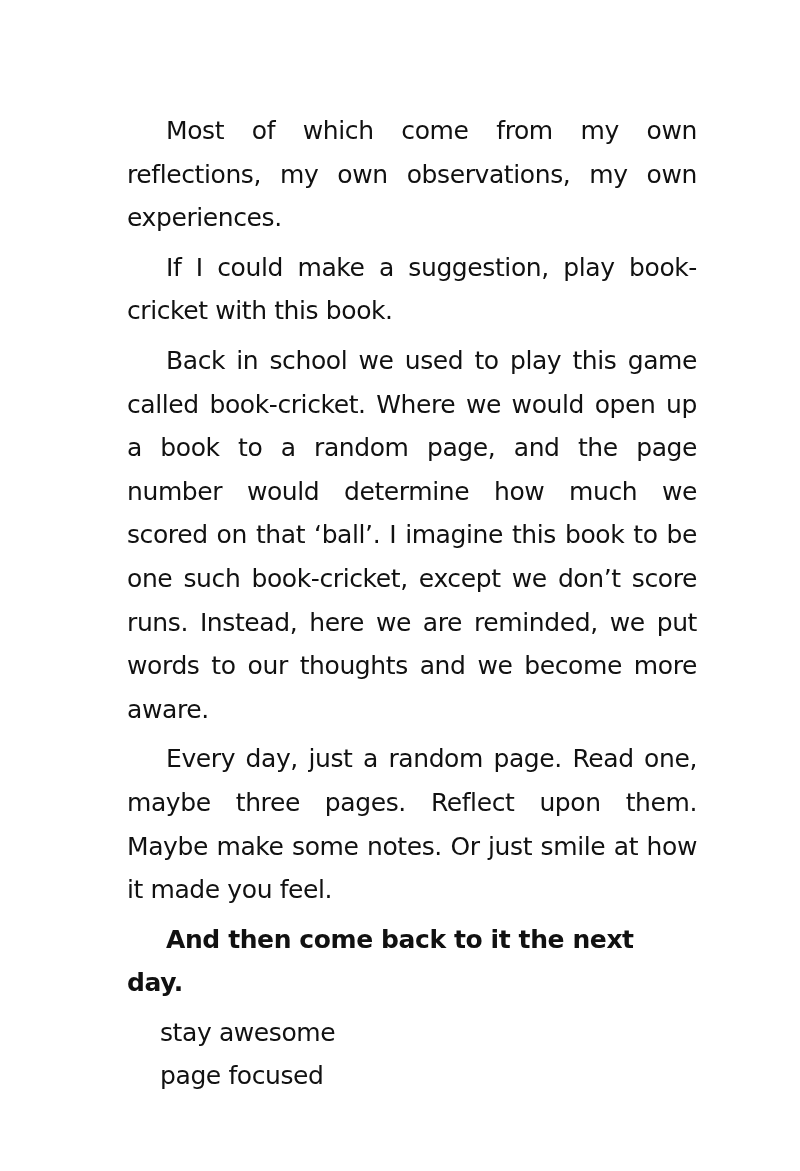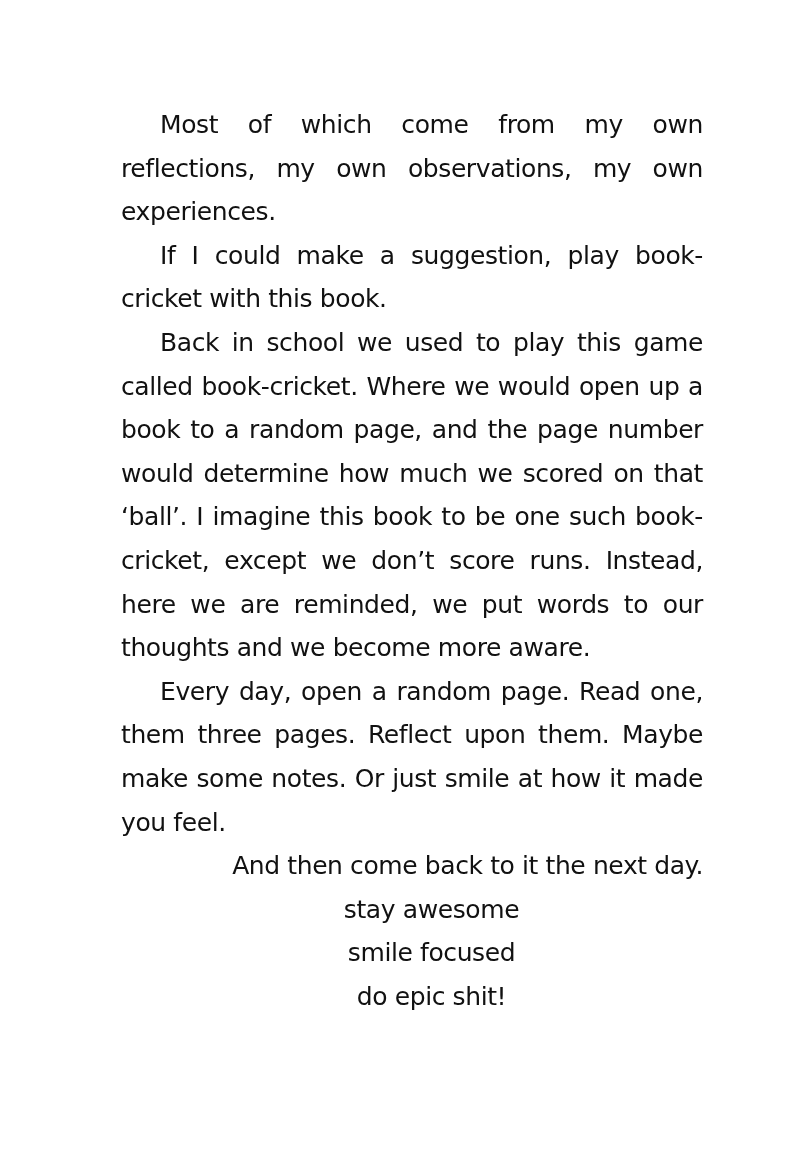--- a/index.html
+++ b/index.html
@@ -3,29 +3,28 @@
 <meta charset="utf-8">
 <style>
   html, body { margin:0; padding:0; background:#ffffff; }
   body { width:800px; height:1171px; position:relative; overflow:hidden; }
   .page {
     position:absolute; left:121px; top:103px; width:582px;
     font-family:"DejaVu Sans", sans-serif;
     font-size:25px; line-height:43.6px; color:#111111;
     letter-spacing:-0.4px;
   }
-  .para { margin:0; text-align:justify; text-indent:39px; }
-  .para.last-left { text-align:right; }
-  .sign { margin:0; padding-left:39px;text-align:center; }
+  .para { margin:6px; text-align:justify; text-indent:39px; }
+  .para.last-left { text-align:left;font-weight:bold; }
+  .sign { margin:0; padding-left:39px; }
 </style>
 </head>
 <body>
 
 <div class="page">
   <p class="para">Most of which come from my own reflections, my own observations, my own experiences.</p>
   <p class="para">If I could make a suggestion, play book-cricket with this book.</p>
   <p class="para">Back in school we used to play this game called book-cricket. Where we would open up a book to a random page, and the page number would determine how much we scored on that ‘ball’. I imagine this book to be one such book-cricket, except we don’t score runs. Instead, here we are reminded, we put words to our thoughts and we become more aware.</p>
-  <p class="para">Every day, open a random page. Read one, them three pages. Reflect upon them. Maybe make some notes. Or just smile at how it made you feel.</p>
+  <p class="para">Every day, just a random page. Read one, maybe three pages. Reflect upon them. Maybe make some notes. Or just smile at how it made you feel.</p>
   <p class="para last-left">And then come back to it the next day.</p>
   <p class="sign">stay awesome</p>
-  <p class="sign">smile focused</p>
-  <p class="sign">do epic shit!</p>
+  <p class="sign">page focused</p>
 </div>
 
 </body></html>

